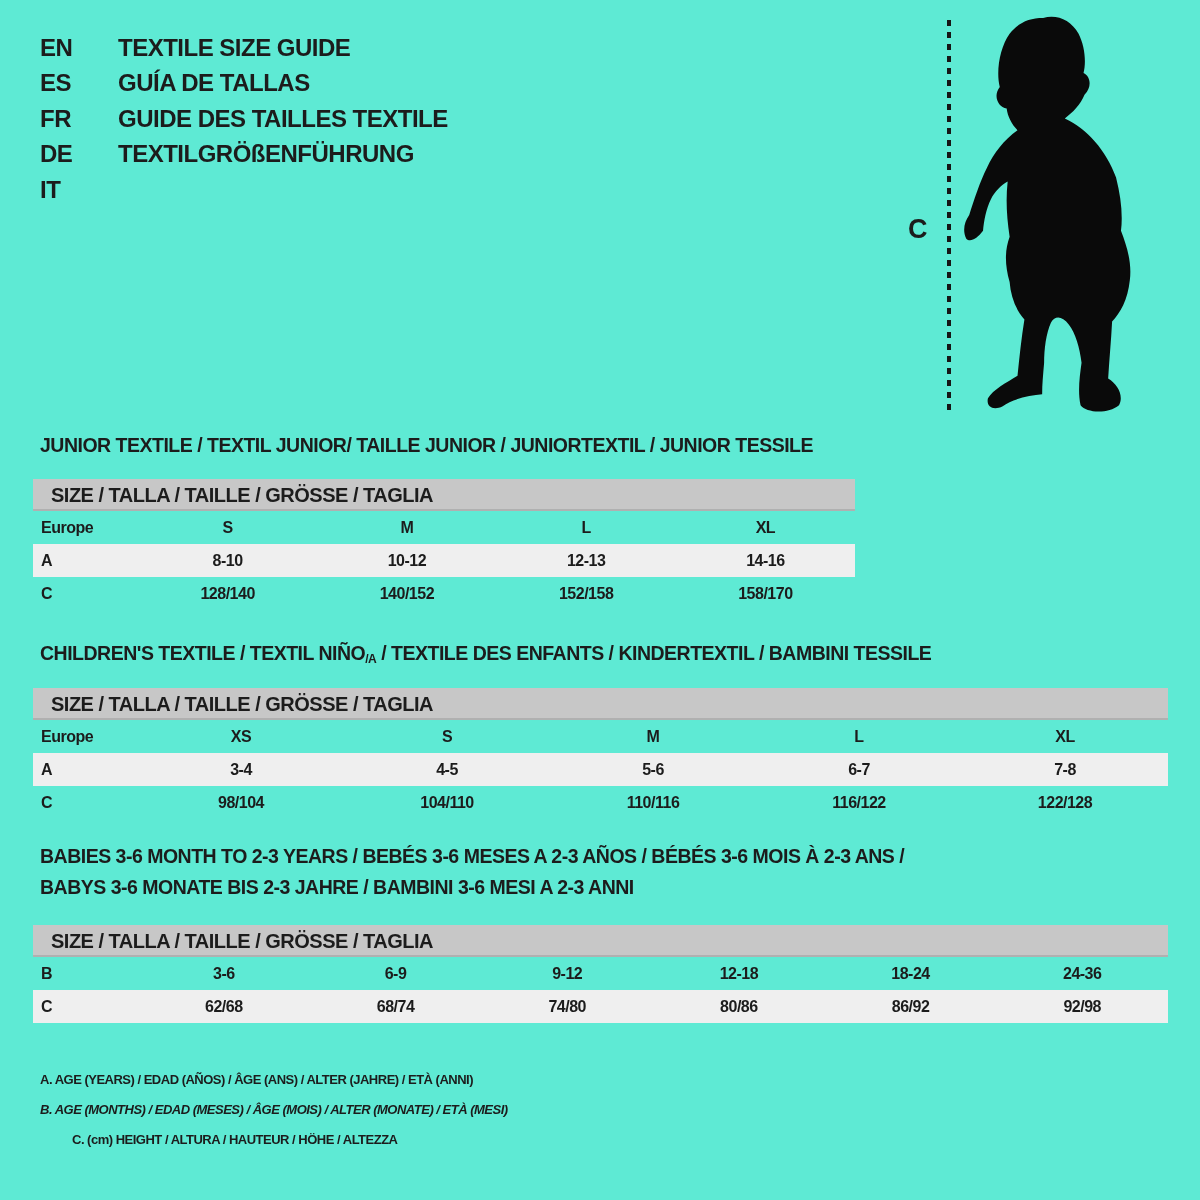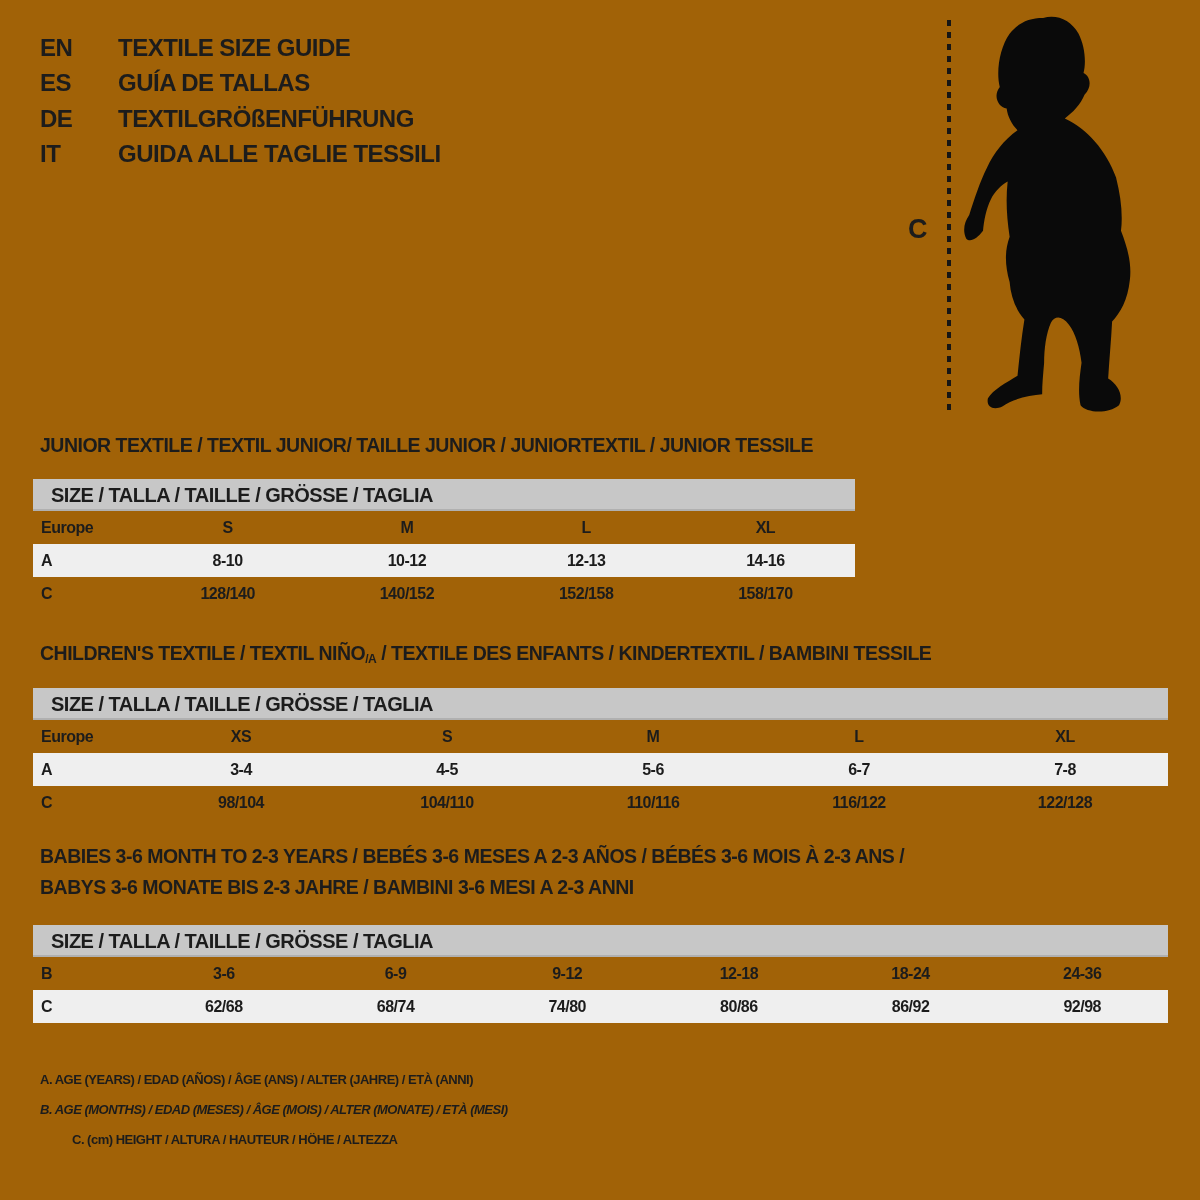--- a/index.html
+++ b/index.html
@@ -1,17 +1,17 @@
 <!DOCTYPE html>
 <html><head>
 <meta charset="utf-8">
 <style>
   html,body { margin:0; padding:0; background:#ffffff; }
   .page {
-    position:relative; width:1200px; height:1200px; background:#a16207;
+    position:relative; width:1200px; height:1200px; background:#5eead4;
     font-family:"Liberation Sans", sans-serif; color:#1c1c1c;
     overflow:hidden; letter-spacing:-0.5px;
   }
   
   .lang-list { position:absolute; left:40px; top:30px; }
   .lang-row { display:flex; height:35.5px; align-items:center; font-weight:bold; font-size:24px; }
   .lang-code { width:78px; flex:0 0 78px; }
   .lang-title { white-space:nowrap; }
   
   .measure-line {
@@ -45,26 +45,29 @@
   <div class="lang-list">
     <div class="lang-row">
       <span class="lang-code">EN</span>
       <span class="lang-title">TEXTILE SIZE GUIDE</span>
     </div>
     <div class="lang-row">
       <span class="lang-code">ES</span>
       <span class="lang-title">GUÍA DE TALLAS</span>
     </div>
     <div class="lang-row">
+      <span class="lang-code">FR</span>
+      <span class="lang-title">GUIDE DES TAILLES TEXTILE</span>
+    </div>
+    <div class="lang-row">
       <span class="lang-code">DE</span>
       <span class="lang-title">TEXTILGRÖßENFÜHRUNG</span>
     </div>
     <div class="lang-row">
       <span class="lang-code">IT</span>
-      <span class="lang-title">GUIDA ALLE TAGLIE TESSILI</span>
     </div>
   </div>
 
   <div class="measure-line"></div>
   <div class="measure-label">C</div>
   <svg class="silhouette" viewBox="0 0 190 410" xmlns="http://www.w3.org/2000/svg">
     <path fill="#0a0a0a" d="
       M 86 4
       C 100 0, 114 6, 122 20
       C 128 32, 130 48, 127 60

